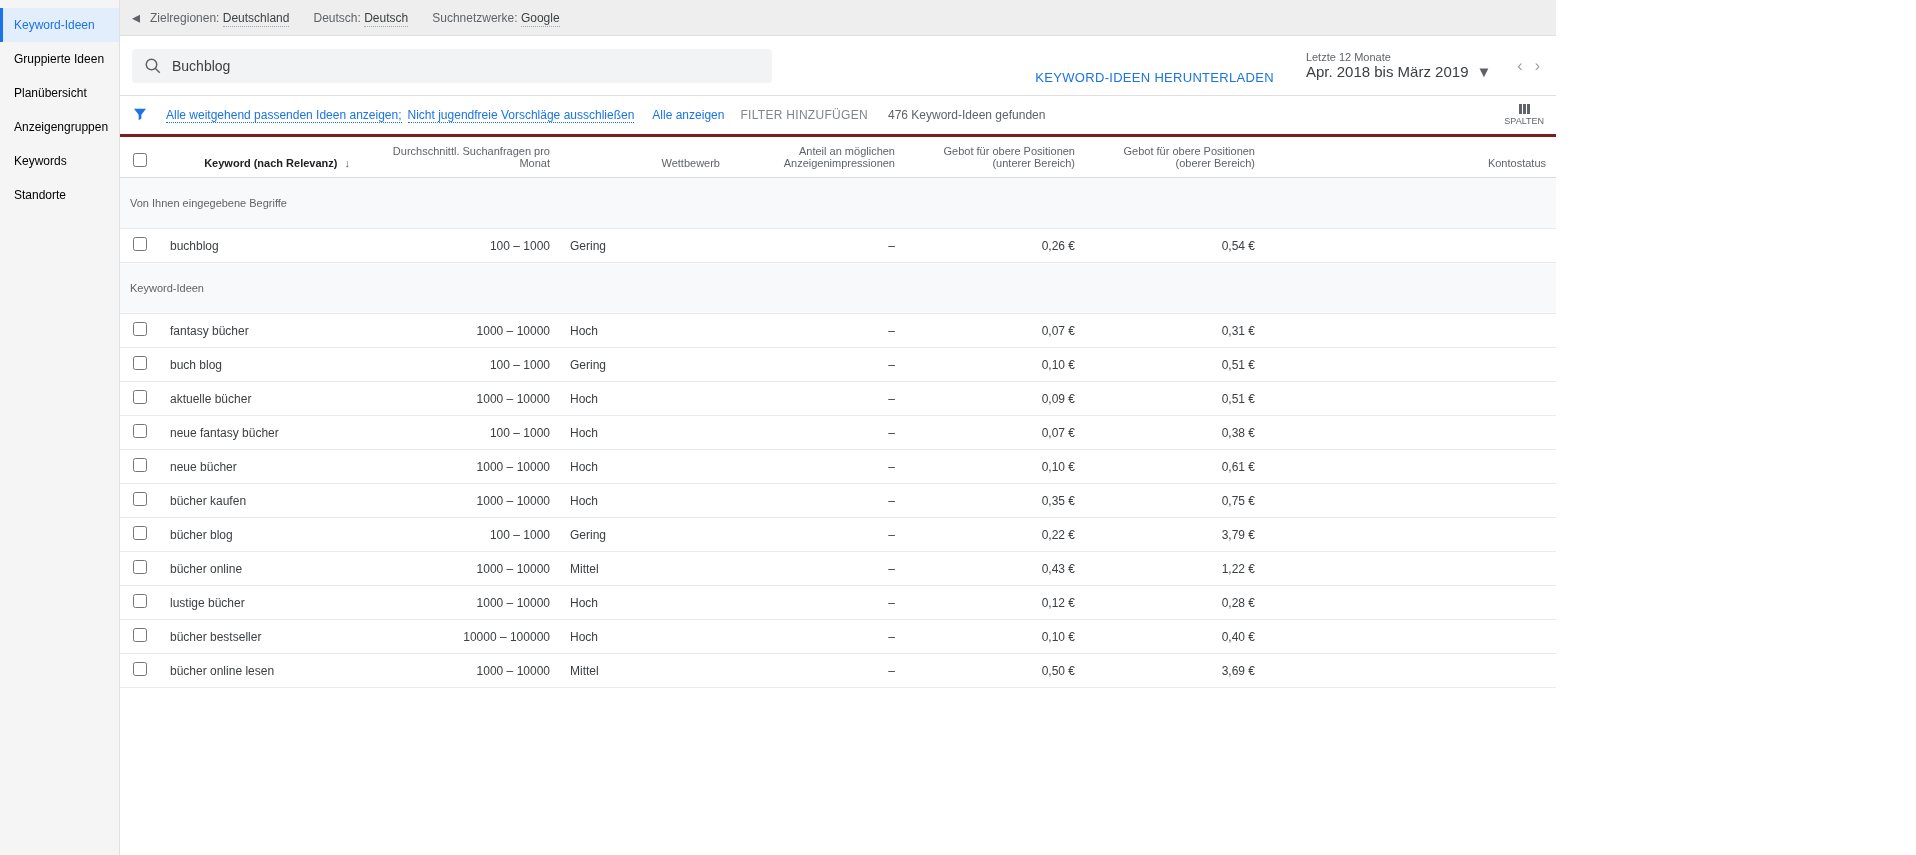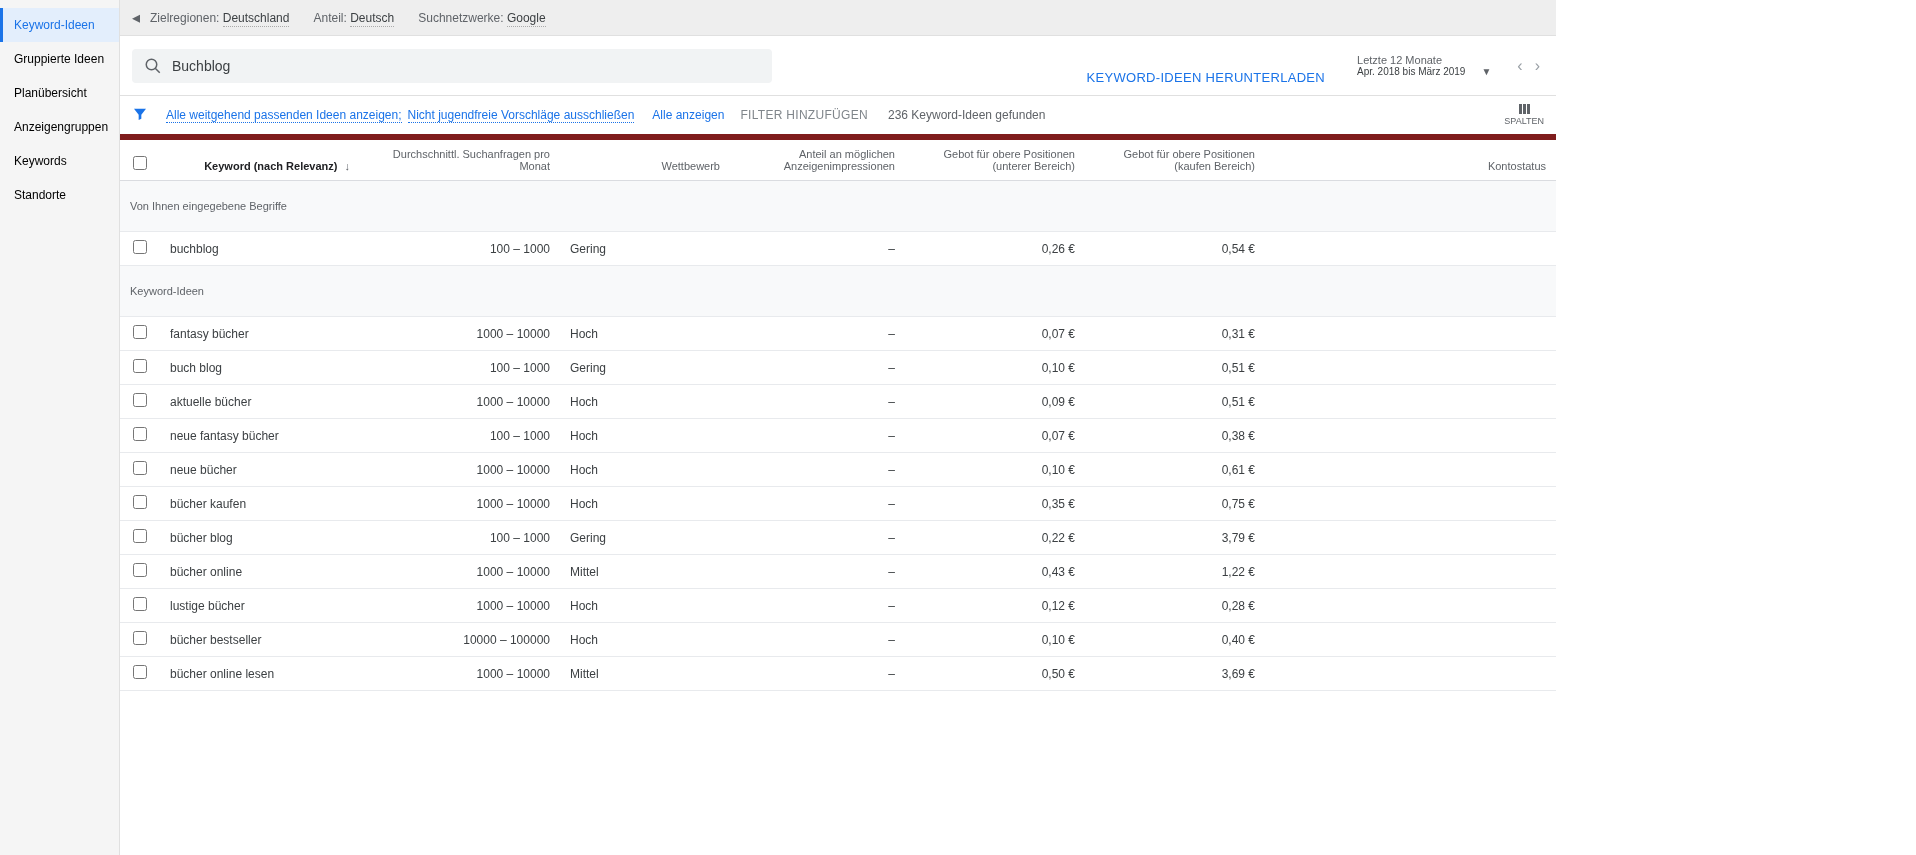--- a/index.html
+++ b/index.html
@@ -14,24 +14,24 @@
   .topbar .group { margin-right: 24px; }
   .topbar .label { color: #5f6368; }
   .topbar .value { color: #3c4043; border-bottom: 1px dotted #aaa; padding-bottom: 1px; }
   .searchrow { display: flex; align-items: center; padding: 10px 12px; gap: 12px; }
   .searchbox { display: flex; align-items: center; background: #f1f3f4; border-radius: 4px; padding: 8px 12px; width: 640px; }
   .searchbox svg { margin-right: 10px; }
   .searchbox input { border: none; background: transparent; outline: none; font-size: 14px; color: #3c4043; flex: 1; }
   .spacer { flex: 1; }
   .download-link { color: #1a73e8; font-weight: 500; font-size: 13px; letter-spacing: 0.3px; cursor: pointer; margin-top: 24px; }
   .daterange { display: flex; flex-direction: column; font-size: 11px; color: #5f6368; margin-left: 20px; }
-  .daterange .big { font-size: 10px; color: #3c4043; display: flex; align-items: center; gap: 16px; }
+  .daterange .big { font-size: 15px; color: #3c4043; display: flex; align-items: center; gap: 8px; }
   .nav-arrows { display: flex; gap: 4px; margin-left: 10px; }
   .nav-arrows span { color: #9aa0a6; cursor: pointer; font-size: 16px; padding: 4px; }
-  .filterrow { display: flex; align-items: center; padding: 8px 12px; font-size: 12px; color: #5f6368; border-top: 1px solid #e0e0e0; border-bottom: 6px solid #7f1d1d; }
+  .filterrow { display: flex; align-items: center; padding: 8px 12px; font-size: 12px; color: #5f6368; border-top: 1px solid #e0e0e0; border-bottom: 3px solid #7f1d1d; }
   .filter-icon { color: #1a73e8; margin-right: 18px; }
   .filter-link { color: #1a73e8; border-bottom: 1px dotted #1a73e8; margin-right: 6px; cursor: pointer; }
   .filter-plain { color: #1a73e8; margin-left: 12px; cursor: pointer; }
   .filter-add { color: #80868b; margin-left: 16px; letter-spacing: 0.3px; cursor: pointer; font-weight: 500; }
   .filter-count { margin-left: 20px; color: #5f6368; }
   .columns-btn { display: flex; flex-direction: column; align-items: center; font-size: 9px; color: #5f6368; cursor: pointer; margin-left: auto; }
   .columns-btn .bars { display: flex; gap: 1px; margin-bottom: 2px; }
   .columns-btn .bars span { width: 3px; height: 10px; background: #5f6368; }
   .table-wrap { flex: 1; overflow: auto; }
   table { width: 100%; border-collapse: collapse; font-size: 12px; }
@@ -65,21 +65,21 @@
 
   <div class="main">
 
     <div class="topbar">
       <span class="back">◂</span>
       <span class="group">
         <span class="label">Zielregionen:</span>
         <span class="value">Deutschland</span>
       </span>
       <span class="group">
-        <span class="label">Anteil:</span>
+        <span class="label">Deutsch:</span>
         <span class="value">Deutsch</span>
       </span>
       <span class="group">
         <span class="label">Suchnetzwerke:</span>
         <span class="value">Google</span>
       </span>
     </div>
 
     <div class="searchrow">
       <div class="searchbox">
@@ -107,21 +107,21 @@
     <div class="filterrow">
       <span class="filter-icon">
         <svg width="16" height="16" viewBox="0 0 24 24" fill="#1a73e8">
             <path d="M3 4h18l-7 9v6l-4 2v-8z"></path>
           </svg>
       </span>
       <span class="filter-link">Alle weitgehend passenden Ideen anzeigen;</span>
       <span class="filter-link">Nicht jugendfreie Vorschläge ausschließen</span>
       <span class="filter-plain">Alle anzeigen</span>
       <span class="filter-add">FILTER HINZUFÜGEN</span>
-      <span class="filter-count">236 Keyword-Ideen gefunden</span>
+      <span class="filter-count">476 Keyword-Ideen gefunden</span>
       <div class="columns-btn">
         <div class="bars">
             <span></span>
             <span></span>
             <span></span>
           </div>
         <span>SPALTEN</span>
       </div>
     </div>
 
@@ -131,21 +131,21 @@
           <tr>
             <th class="cb"><input type="checkbox" style=""></th>
             <th class="sorted col-keyword">
               <span>Keyword (nach Relevanz)</span>
               <span class="sort-arrow">↓</span>
             </th>
             <th class="right col-search">Durchschnittl. Suchanfragen pro Monat</th>
             <th class="col-comp">Wettbewerb</th>
             <th class="right col-impr">Anteil an möglichen Anzeigenimpressionen</th>
             <th class="right col-bidlow">Gebot für obere Positionen (unterer Bereich)</th>
-            <th class="right col-bidhigh">Gebot für obere Positionen (kaufen Bereich)</th>
+            <th class="right col-bidhigh">Gebot für obere Positionen (oberer Bereich)</th>
             <th>Kontostatus</th>
           </tr>
         </thead>
         <tbody id="tbody">
             <tr class="section">
               <td colspan="8">Von Ihnen eingegebene Begriffe</td>
             </tr>
             <tr>
               <td class="cb"><input type="checkbox" style=""></td>
               <td>buchblog</td>

